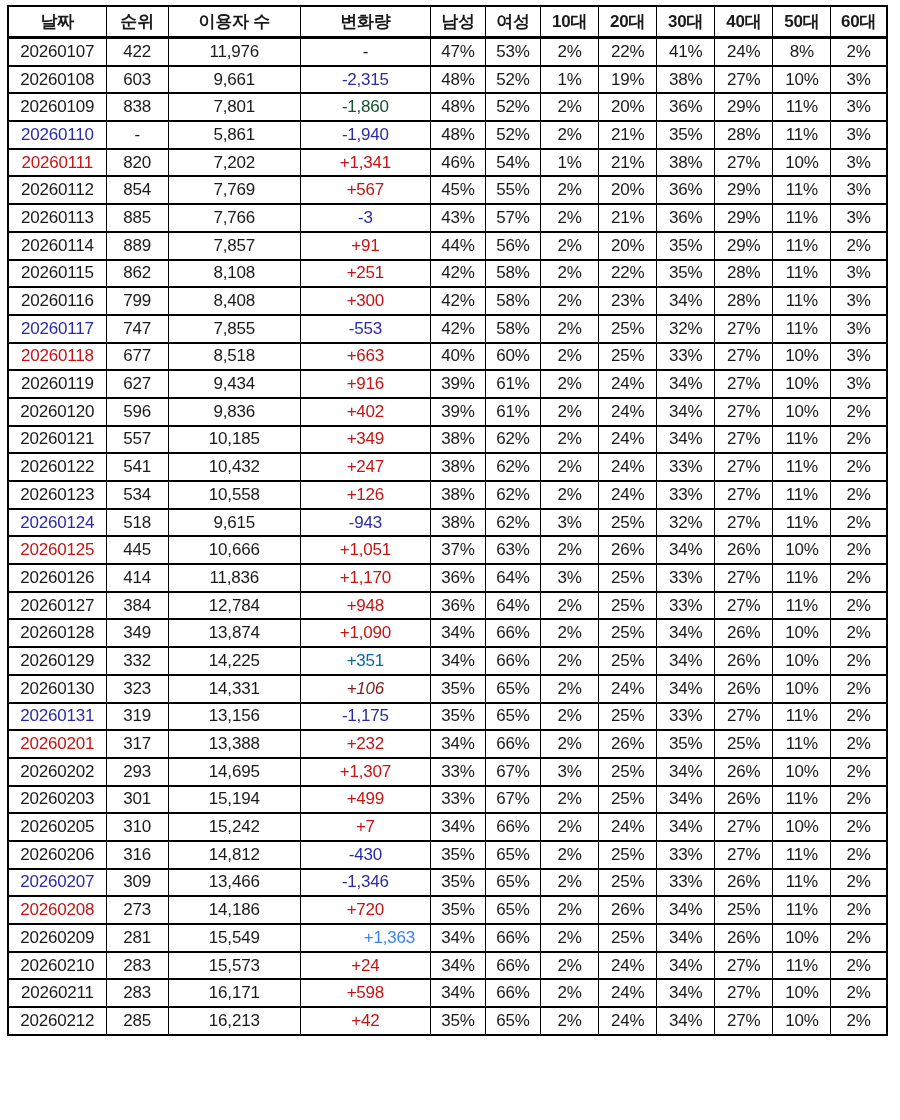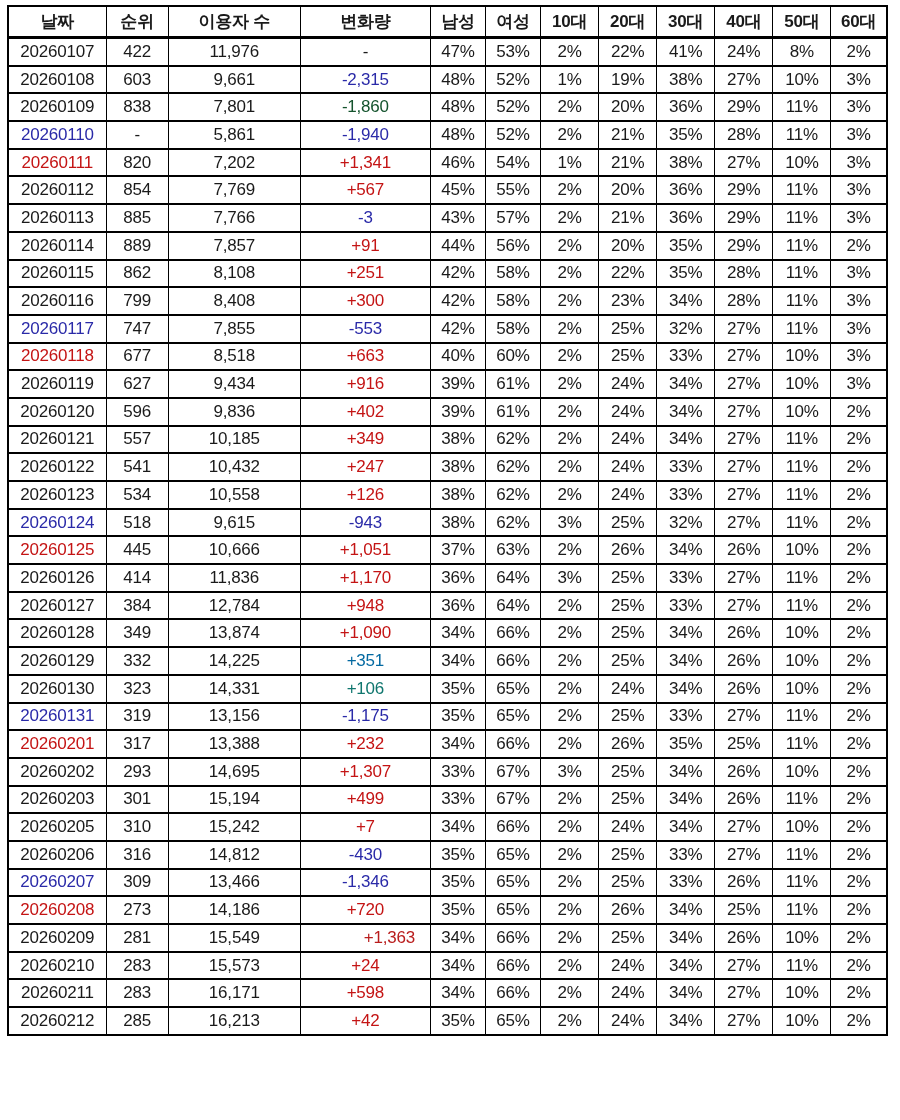--- a/index.html
+++ b/index.html
@@ -392,21 +392,21 @@
           <td class="c-age20">25%</td>
           <td class="c-age30">34%</td>
           <td class="c-age40">26%</td>
           <td class="c-age50">10%</td>
           <td class="c-age60">2%</td>
         </tr>
         <tr>
           <td class="c-date">20260130</td>
           <td class="c-rank">323</td>
           <td class="c-users">14,331</td>
-          <td class="c-change" style="color: #0f766e;">+106</td>
+          <td class="c-change" style="color: #7f1d1d; font-style: italic;">+106</td>
           <td class="c-male">35%</td>
           <td class="c-female">65%</td>
           <td class="c-age10">2%</td>
           <td class="c-age20">24%</td>
           <td class="c-age30">34%</td>
           <td class="c-age40">26%</td>
           <td class="c-age50">10%</td>
           <td class="c-age60">2%</td>
         </tr>
         <tr>
@@ -518,21 +518,21 @@
           <td class="c-age20">26%</td>
           <td class="c-age30">34%</td>
           <td class="c-age40">25%</td>
           <td class="c-age50">11%</td>
           <td class="c-age60">2%</td>
         </tr>
         <tr>
           <td class="c-date">20260209</td>
           <td class="c-rank">281</td>
           <td class="c-users">15,549</td>
-          <td class="c-change" style="color: #b91c1c; padding-left: 48px;">+1,363</td>
+          <td class="c-change" style="color: #3b82f6; padding-left: 48px;">+1,363</td>
           <td class="c-male">34%</td>
           <td class="c-female">66%</td>
           <td class="c-age10">2%</td>
           <td class="c-age20">25%</td>
           <td class="c-age30">34%</td>
           <td class="c-age40">26%</td>
           <td class="c-age50">10%</td>
           <td class="c-age60">2%</td>
         </tr>
         <tr>

